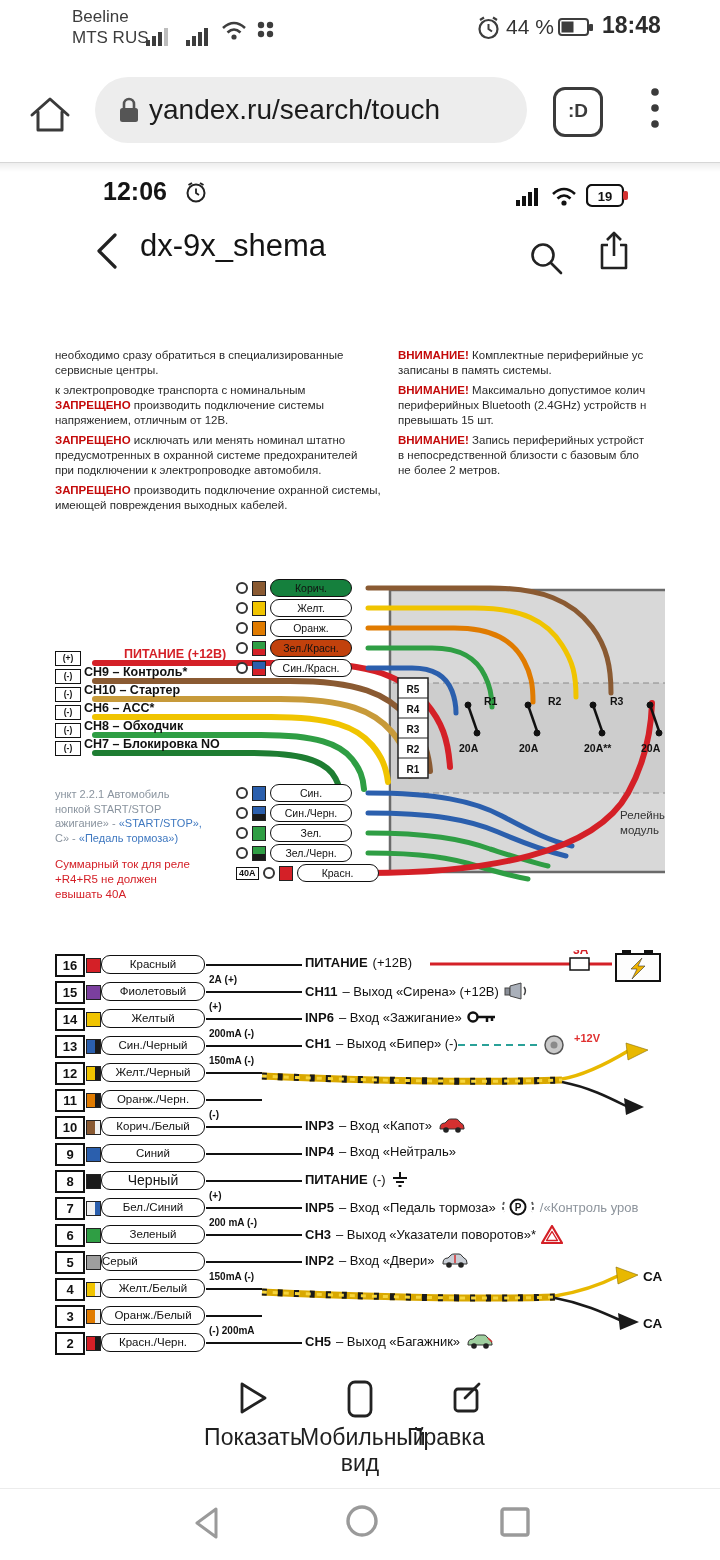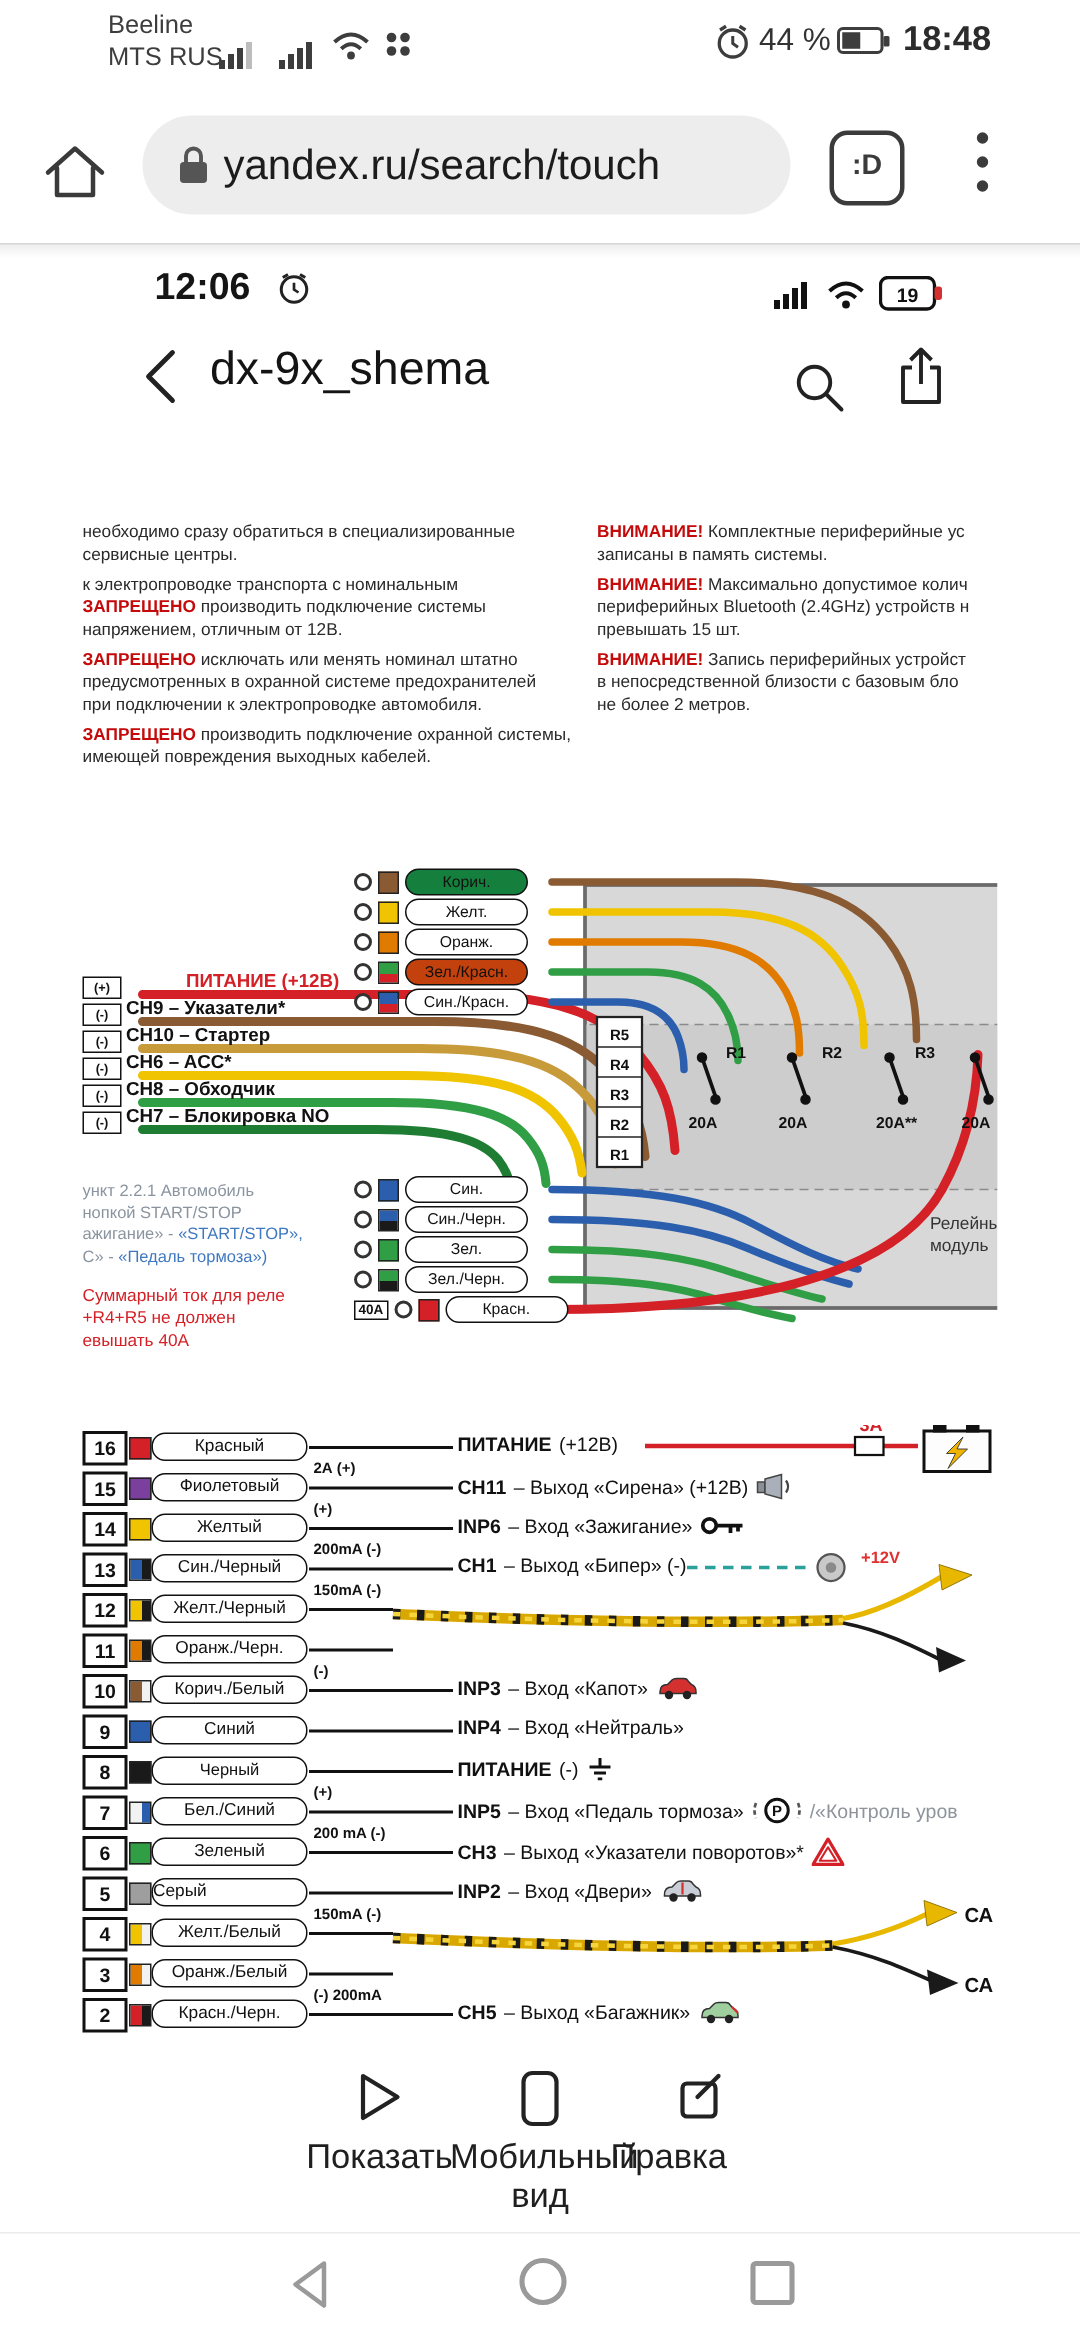--- a/index.html
+++ b/index.html
@@ -214,21 +214,21 @@
           <text x="534" y="197" font-size="10.5" font-weight="bold" fill="#111">20A**</text>
           <text x="591" y="197" font-size="10.5" font-weight="bold" fill="#111">20A</text>
           <text x="570" y="264" font-size="11.5" fill="#333">Релейный</text>
           <text x="570" y="279" font-size="11.5" fill="#333">модуль</text>
         </g>
       </svg>
       <div id="diagram-html" style="position:absolute;left:0;top:0;width:615px;height:397px">
           <div style="position: absolute; left: 5px; top: 96px; width: 24px; height: 13px; border: 1.5px solid rgb(17, 17, 17); background: rgb(255, 255, 255); font-size: 8.5px; font-weight: bold; text-align: center; line-height: 13px; color: rgb(17, 17, 17);">(+)</div>
           <div style="position: absolute; left: 34px; top: 92px; font-size: 12.5px; font-weight: bold; white-space: nowrap; color: rgb(212, 32, 39); margin-left: 40px;">ПИТАНИЕ (+12В)</div>
           <div style="position: absolute; left: 5px; top: 114px; width: 24px; height: 13px; border: 1.5px solid rgb(17, 17, 17); background: rgb(255, 255, 255); font-size: 8.5px; font-weight: bold; text-align: center; line-height: 13px; color: rgb(17, 17, 17);">(-)</div>
-          <div style="position: absolute; left: 34px; top: 110px; font-size: 12.5px; font-weight: bold; white-space: nowrap; color: rgb(17, 17, 17);">CH9 – Указатели*</div>
+          <div style="position: absolute; left: 34px; top: 110px; font-size: 12.5px; font-weight: bold; white-space: nowrap; color: rgb(17, 17, 17);">CH9 – Контроль*</div>
           <div style="position: absolute; left: 5px; top: 132px; width: 24px; height: 13px; border: 1.5px solid rgb(17, 17, 17); background: rgb(255, 255, 255); font-size: 8.5px; font-weight: bold; text-align: center; line-height: 13px; color: rgb(17, 17, 17);">(-)</div>
           <div style="position: absolute; left: 34px; top: 128px; font-size: 12.5px; font-weight: bold; white-space: nowrap; color: rgb(17, 17, 17);">CH10 – Стартер</div>
           <div style="position: absolute; left: 5px; top: 150px; width: 24px; height: 13px; border: 1.5px solid rgb(17, 17, 17); background: rgb(255, 255, 255); font-size: 8.5px; font-weight: bold; text-align: center; line-height: 13px; color: rgb(17, 17, 17);">(-)</div>
           <div style="position: absolute; left: 34px; top: 146px; font-size: 12.5px; font-weight: bold; white-space: nowrap; color: rgb(17, 17, 17);">CH6 – ACC*</div>
           <div style="position: absolute; left: 5px; top: 168px; width: 24px; height: 13px; border: 1.5px solid rgb(17, 17, 17); background: rgb(255, 255, 255); font-size: 8.5px; font-weight: bold; text-align: center; line-height: 13px; color: rgb(17, 17, 17);">(-)</div>
           <div style="position: absolute; left: 34px; top: 164px; font-size: 12.5px; font-weight: bold; white-space: nowrap; color: rgb(17, 17, 17);">CH8 – Обходчик</div>
           <div style="position: absolute; left: 5px; top: 186px; width: 24px; height: 13px; border: 1.5px solid rgb(17, 17, 17); background: rgb(255, 255, 255); font-size: 8.5px; font-weight: bold; text-align: center; line-height: 13px; color: rgb(17, 17, 17);">(-)</div>
           <div style="position: absolute; left: 34px; top: 182px; font-size: 12.5px; font-weight: bold; white-space: nowrap; color: rgb(17, 17, 17);">CH7 – Блокировка NO</div>
           <div style="position: absolute; left: 186px; top: 24px; height: 18px; display: flex; align-items: center; gap: 4px;">
             <span style="width: 8px; height: 8px; border: 2px solid rgb(51, 51, 51); border-radius: 50%; background: rgb(255, 255, 255);"></span>
@@ -392,21 +392,21 @@
             <div style="position: absolute; left: 51px; top: 1px; width: 102px; height: 17px; border: 1.6px solid rgb(17, 17, 17); border-radius: 9px; background: rgb(255, 255, 255); font-size: 11.5px; text-align: center; line-height: 17px; color: rgb(17, 17, 17);">Синий</div>
             <div style="position: absolute; left: 156px; top: 10px; width: 96px; border-top: 2px solid rgb(17, 17, 17);"></div>
             <div style="position: absolute; left: 255px; top: 1px; font-size: 13px; color: rgb(17, 17, 17); white-space: nowrap; display: flex; align-items: center; gap: 5px;">
               <span style="font-weight: bold;">INP4</span>
               <span> – Вход «Нейтраль»</span>
             </div>
           </div>
           <div style="position: absolute; left: 0px; top: 220px; width: 615px; height: 24px;">
             <div style="position: absolute; left: 5px; top: 0px; width: 26px; height: 19px; border: 2px solid rgb(17, 17, 17); background: rgb(255, 255, 255); font-size: 13px; font-weight: bold; text-align: center; line-height: 19px; color: rgb(17, 17, 17);">8</div>
             <div style="position: absolute; left: 36px; top: 4px; width: 13px; height: 13px; border: 1px solid rgb(34, 34, 34); background: rgb(26, 26, 26);"></div>
-            <div style="position: absolute; left: 51px; top: 1px; width: 102px; height: 17px; border: 1.6px solid rgb(17, 17, 17); border-radius: 9px; background: rgb(255, 255, 255); font-size: 11px; text-align: center; line-height: 17px; color: rgb(17, 17, 17);">Черный</div>
+            <div style="position: absolute; left: 51px; top: 1px; width: 102px; height: 17px; border: 1.6px solid rgb(17, 17, 17); border-radius: 9px; background: rgb(255, 255, 255); font-size: 14px; text-align: center; line-height: 17px; color: rgb(17, 17, 17);">Черный</div>
             <div style="position: absolute; left: 156px; top: 10px; width: 96px; border-top: 2px solid rgb(17, 17, 17);"></div>
             <div style="position: absolute; left: 255px; top: 1px; font-size: 13px; color: rgb(17, 17, 17); white-space: nowrap; display: flex; align-items: center; gap: 5px;">
               <span style="font-weight: bold;">ПИТАНИЕ</span>
               <span> (-)</span>
               <span style="display: inline-flex;">
                 <svg width="18" height="16" viewBox="0 0 18 16">
                   <path d="M9 1 V7 M2 7 H16 M5 11 H13 M7.5 15 H10.5" stroke="#111" stroke-width="2" fill="none"></path>
                 </svg>
               </span>
             </div>

